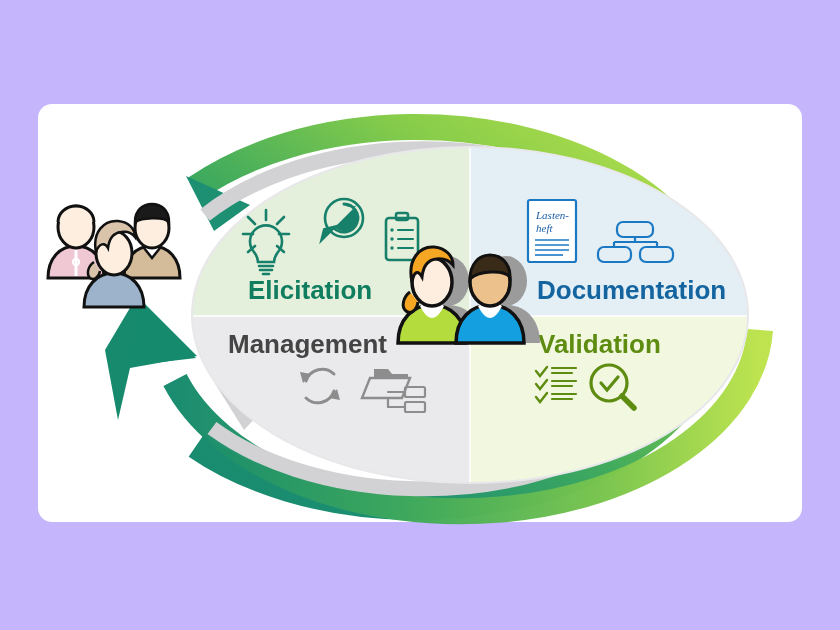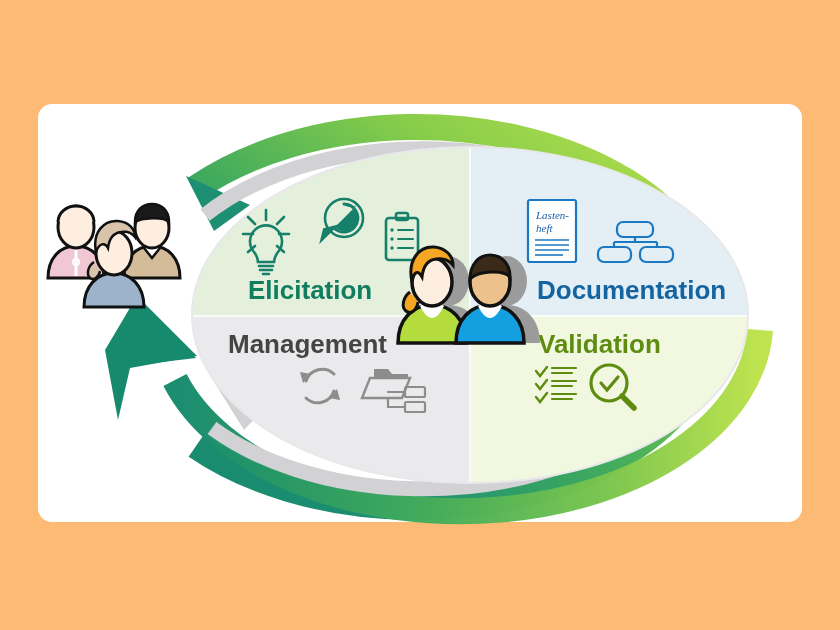--- a/index.html
+++ b/index.html
@@ -4,21 +4,21 @@
 <style>
   html, body {
     margin: 0; padding: 0;
     width: 840px; height: 630px;
     overflow: hidden;
     font-family: "Liberation Sans", sans-serif;
   }
   #stage {
     position: relative;
     width: 840px; height: 630px;
-    background: #fdba74;
+    background: #c4b5fd;
   }
   #card {
     position: absolute;
     left: 38px; top: 104px;
     width: 764px; height: 418px;
     background: #ffffff;
     border-radius: 14px;
   }
   svg#scene {
     position: absolute;

